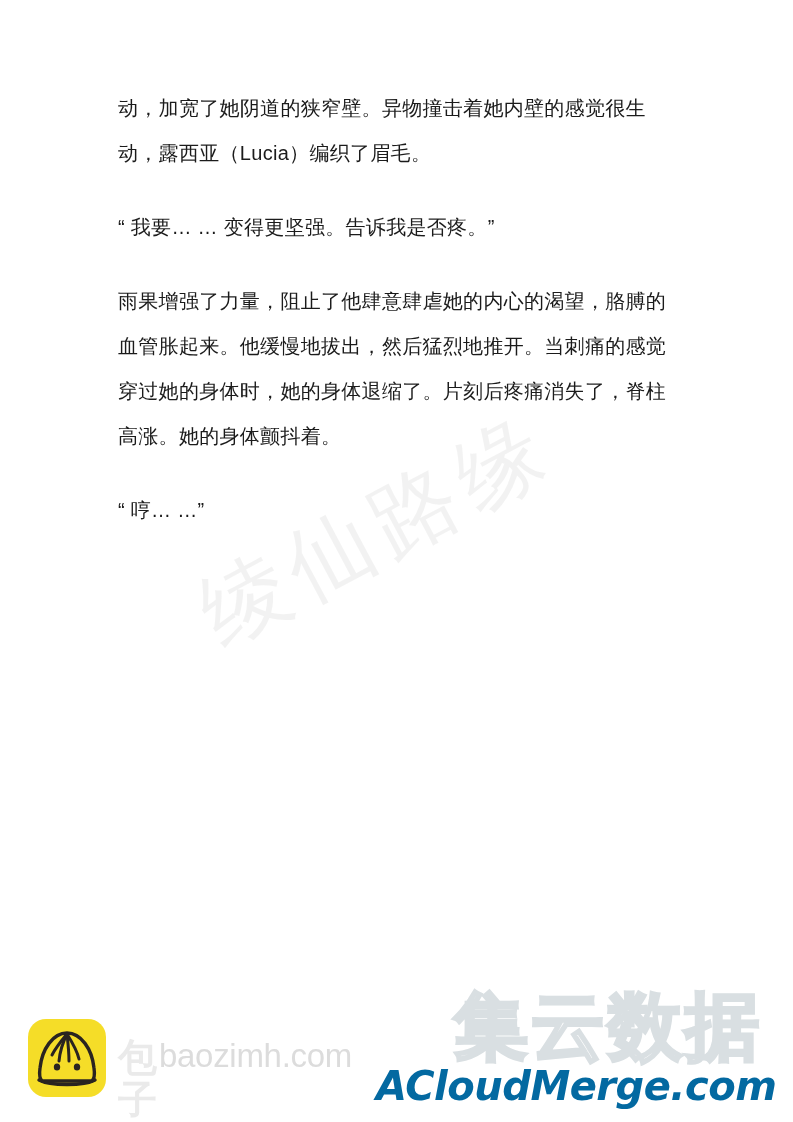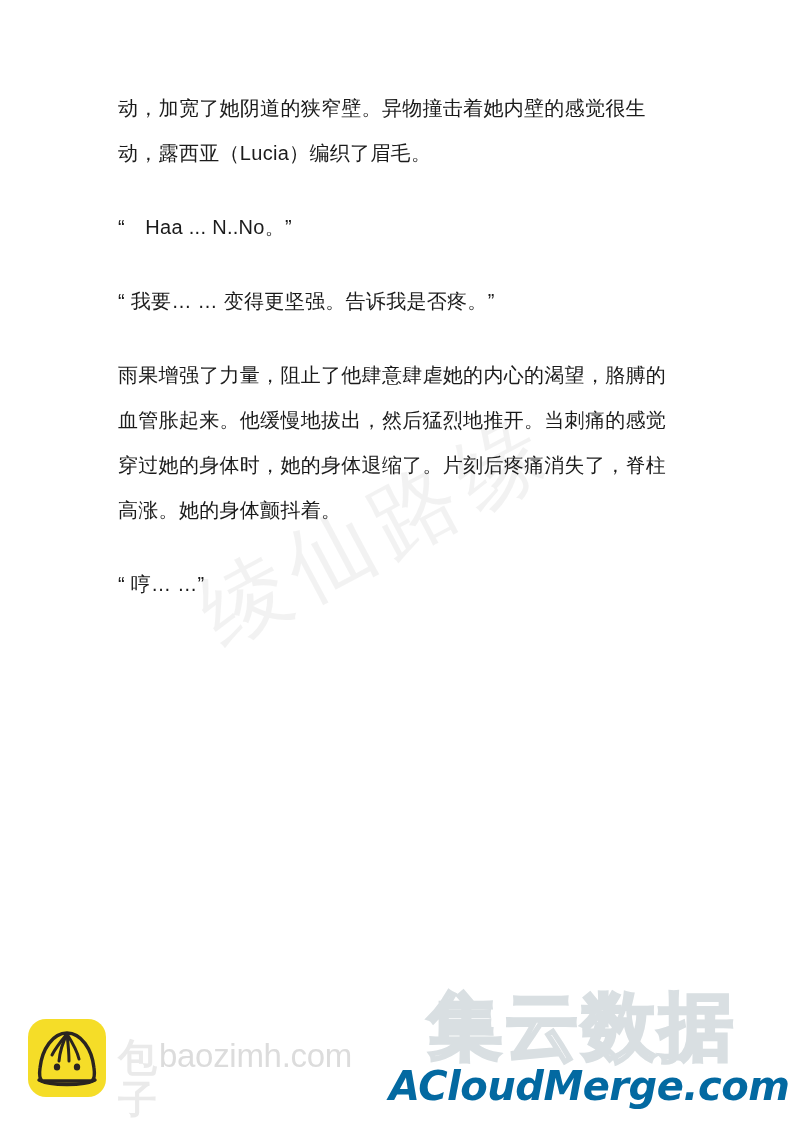--- a/index.html
+++ b/index.html
@@ -112,26 +112,26 @@
     color: #DCDCDC;
     letter-spacing: -0.3px;
     margin-top: 2px;
     height: 34px;
     line-height: 34px;
   }
 
   
   .wm-acm {
     position: absolute;
-    right: 14px;
+    right: 27px;
     bottom: 14px;
     width: 390px;
     height: 120px;
     z-index: 4;
-    text-align: center;
+    text-align: right;
   }
   .wm-acm-cn {
     font-family: "DejaVu Sans", sans-serif;
     font-size: 74px;
     font-weight: 700;
     line-height: 76px;
     letter-spacing: 3px;
     color: transparent;
     -webkit-text-stroke: 3px #D9DFE2;
     text-shadow: none;
@@ -156,21 +156,20 @@
 <body>
 
 <div class="page">
 
   <div class="bg-watermark">
     <span>绫仙路缘</span>
   </div>
 
   <div class="content">
     <p class="para">动，加宽了她阴道的狭窄壁。异物撞击着她内壁的感觉很生动，露西亚（Lucia）编织了眉毛。</p>
-    <p class="para dialog">“　Haa ... N..No。”</p>
     <p class="para dialog">“ 我要… … 变得更坚强。告诉我是否疼。”</p>
     <p class="para">雨果增强了力量，阻止了他肆意肆虐她的内心的渴望，胳膊的血管胀起来。他缓慢地拔出，然后猛烈地推开。当刺痛的感觉穿过她的身体时，她的身体退缩了。片刻后疼痛消失了，脊柱高涨。她的身体颤抖着。</p>
     <p class="para dialog">“ 哼… …”</p>
   </div>
 
   <div class="brand-baozi">
     <div class="baozi-icon">
       <svg width="78" height="78" viewBox="0 0 78 78" xmlns="http://www.w3.org/2000/svg">
         <path d="M39 14 C25 14 14 30 12 49 C11 56 12 60 14 62 L64 62 C66 60 67 56 66 49 C64 30 53 14 39 14 Z" fill="#F5DD28" stroke="#2a2420" stroke-width="3.4" stroke-linejoin="round"></path>
         <path d="M39 15 C35 23 32 32 31 42" fill="none" stroke="#2a2420" stroke-width="3" stroke-linecap="round"></path>

